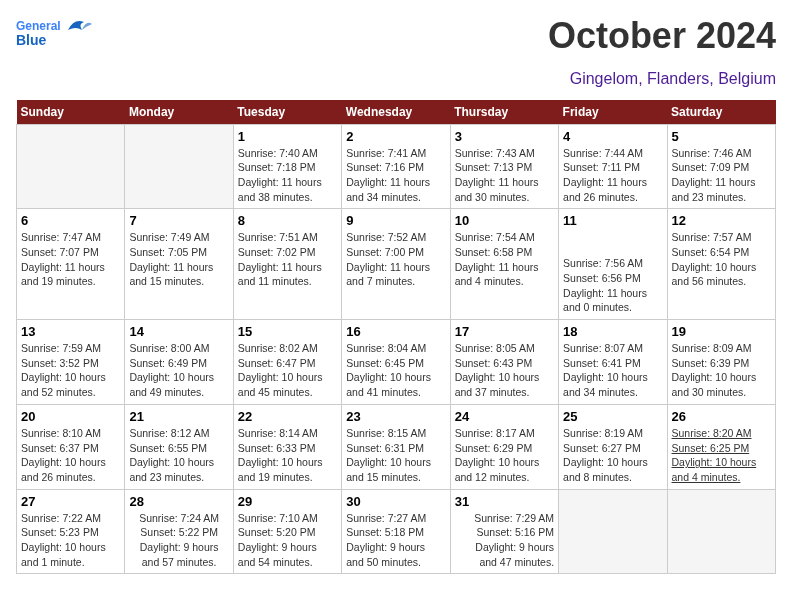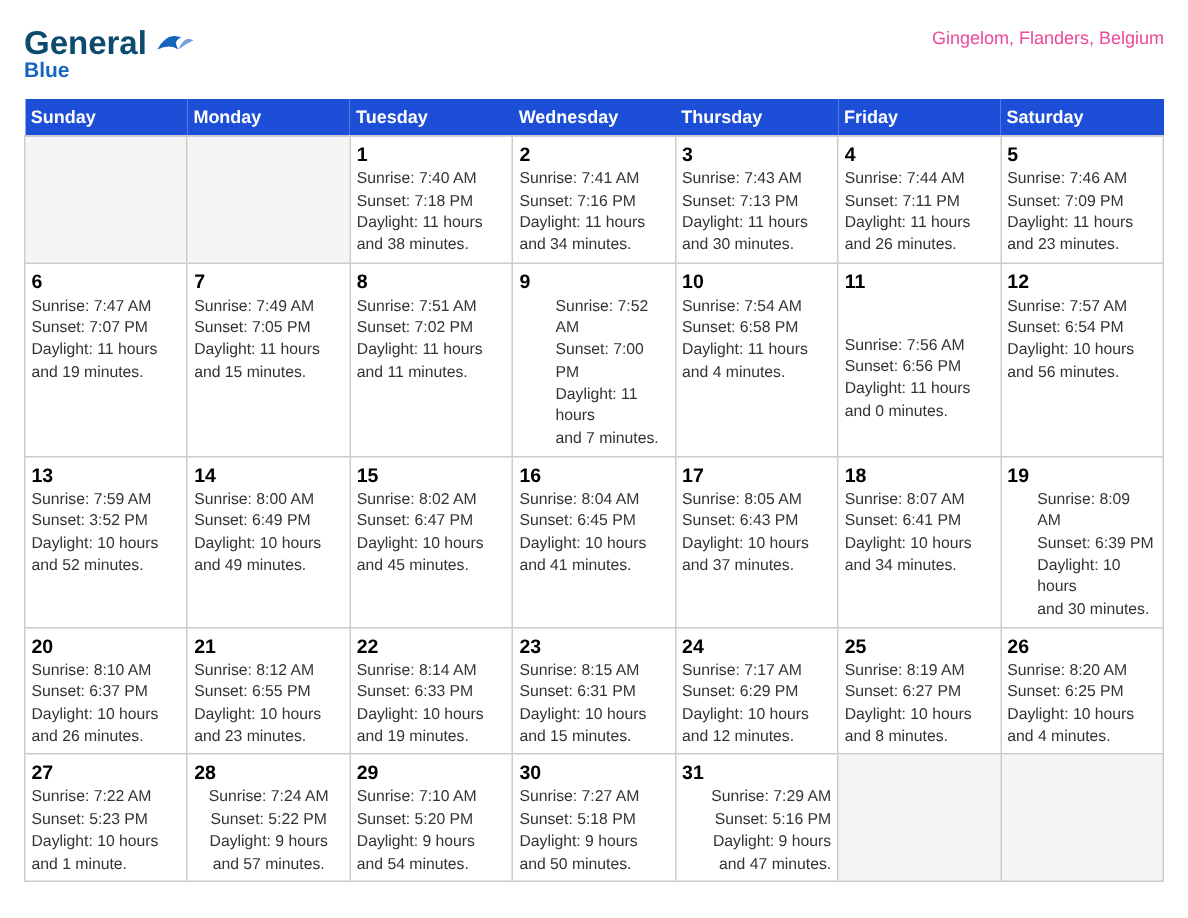--- a/index.html
+++ b/index.html
@@ -28,31 +28,31 @@
     .title-section {
       text-align: right;
     }
     .month-title {
       font-size: 36px;
       font-weight: bold;
       color: #333;
       line-height: 1.1;
     }
     .location-title {
-      font-size: 12px;
-      color: #ec4899;
-      margin-top: 2px;
+      font-size: 16px;
+      color: #4c1d95;
+      margin-top: 14px;
     }
     table {
       width: 100%;
       border-collapse: collapse;
       font-size: 11px;
     }
     th {
-      background-color: #1d4ed8;
+      background-color: #7f1d1d;
       color: #fff;
       padding: 5px 4px;
       text-align: left;
       font-size: 12px;
       font-weight: bold;
     }
     td {
       border: 1px solid #ccc;
       vertical-align: top;
       padding: 4px;
@@ -74,29 +74,30 @@
       font-size: 10.5px;
       line-height: 1.4;
     }
   </style>
 </head>
 <body>
 
 <div class="header">
   <div class="logo">
     <div class="logo-row">
-      <span style="font-size:22px;font-weight:bold;color:#0c4a6e;">General</span>
+      <span style="font-size:12px;font-weight:bold;color:#3b82f6;">General</span>
       <svg width="28" height="20" viewBox="0 0 28 20" style="margin-left:3px;">
         <path d="M4 14 Q10 2 20 6 Q14 8 18 14 Q12 10 4 14Z" fill="#1565c0"></path>
         <path d="M18 14 Q22 4 28 8 Q23 10 18 14Z" fill="#1565c0" opacity="0.6"></path>
       </svg>
     </div>
     <span style="font-size:14px;font-weight:bold;color:#1565c0;margin-top:-4px;">Blue</span>
   </div>
   <div class="title-section">
+    <div class="month-title">October 2024</div>
     <div class="location-title">Gingelom, Flanders, Belgium</div>
   </div>
 </div>
 
 <table>
   <thead>
     <tr>
     <th>Sunday</th>
         <th>Monday</th>
         <th>Tuesday</th>
@@ -163,21 +164,21 @@
         </td>
         <td>
           <div class="day-num">8</div>
           <div class="day-info" style="white-space: pre-line;">Sunrise: 7:51 AM
 Sunset: 7:02 PM
 Daylight: 11 hours
 and 11 minutes.</div>
         </td>
         <td>
           <div class="day-num">9</div>
-          <div class="day-info" style="white-space: pre-line; margin-left: 24px;">Sunrise: 7:52 AM
+          <div class="day-info" style="white-space: pre-line;">Sunrise: 7:52 AM
 Sunset: 7:00 PM
 Daylight: 11 hours
 and 7 minutes.</div>
         </td>
         <td>
           <div class="day-num">10</div>
           <div class="day-info" style="white-space: pre-line;">Sunrise: 7:54 AM
 Sunset: 6:58 PM
 Daylight: 11 hours
 and 4 minutes.</div>
@@ -235,21 +236,21 @@
         </td>
         <td>
           <div class="day-num">18</div>
           <div class="day-info" style="white-space: pre-line;">Sunrise: 8:07 AM
 Sunset: 6:41 PM
 Daylight: 10 hours
 and 34 minutes.</div>
         </td>
         <td>
           <div class="day-num">19</div>
-          <div class="day-info" style="white-space: pre-line; margin-left: 20px;">Sunrise: 8:09 AM
+          <div class="day-info" style="white-space: pre-line;">Sunrise: 8:09 AM
 Sunset: 6:39 PM
 Daylight: 10 hours
 and 30 minutes.</div>
         </td>
       </tr>
       <tr>
         <td>
           <div class="day-num">20</div>
           <div class="day-info" style="white-space: pre-line;">Sunrise: 8:10 AM
 Sunset: 6:37 PM
@@ -272,35 +273,35 @@
         </td>
         <td>
           <div class="day-num">23</div>
           <div class="day-info" style="white-space: pre-line;">Sunrise: 8:15 AM
 Sunset: 6:31 PM
 Daylight: 10 hours
 and 15 minutes.</div>
         </td>
         <td>
           <div class="day-num">24</div>
-          <div class="day-info" style="white-space: pre-line;">Sunrise: 7:17 AM
+          <div class="day-info" style="white-space: pre-line;">Sunrise: 8:17 AM
 Sunset: 6:29 PM
 Daylight: 10 hours
 and 12 minutes.</div>
         </td>
         <td>
           <div class="day-num">25</div>
           <div class="day-info" style="white-space: pre-line;">Sunrise: 8:19 AM
 Sunset: 6:27 PM
 Daylight: 10 hours
 and 8 minutes.</div>
         </td>
         <td>
           <div class="day-num">26</div>
-          <div class="day-info" style="white-space: pre-line;">Sunrise: 8:20 AM
+          <div class="day-info" style="white-space: pre-line; text-decoration: underline;">Sunrise: 8:20 AM
 Sunset: 6:25 PM
 Daylight: 10 hours
 and 4 minutes.</div>
         </td>
       </tr>
       <tr>
         <td>
           <div class="day-num">27</div>
           <div class="day-info" style="white-space: pre-line;">Sunrise: 7:22 AM
 Sunset: 5:23 PM

